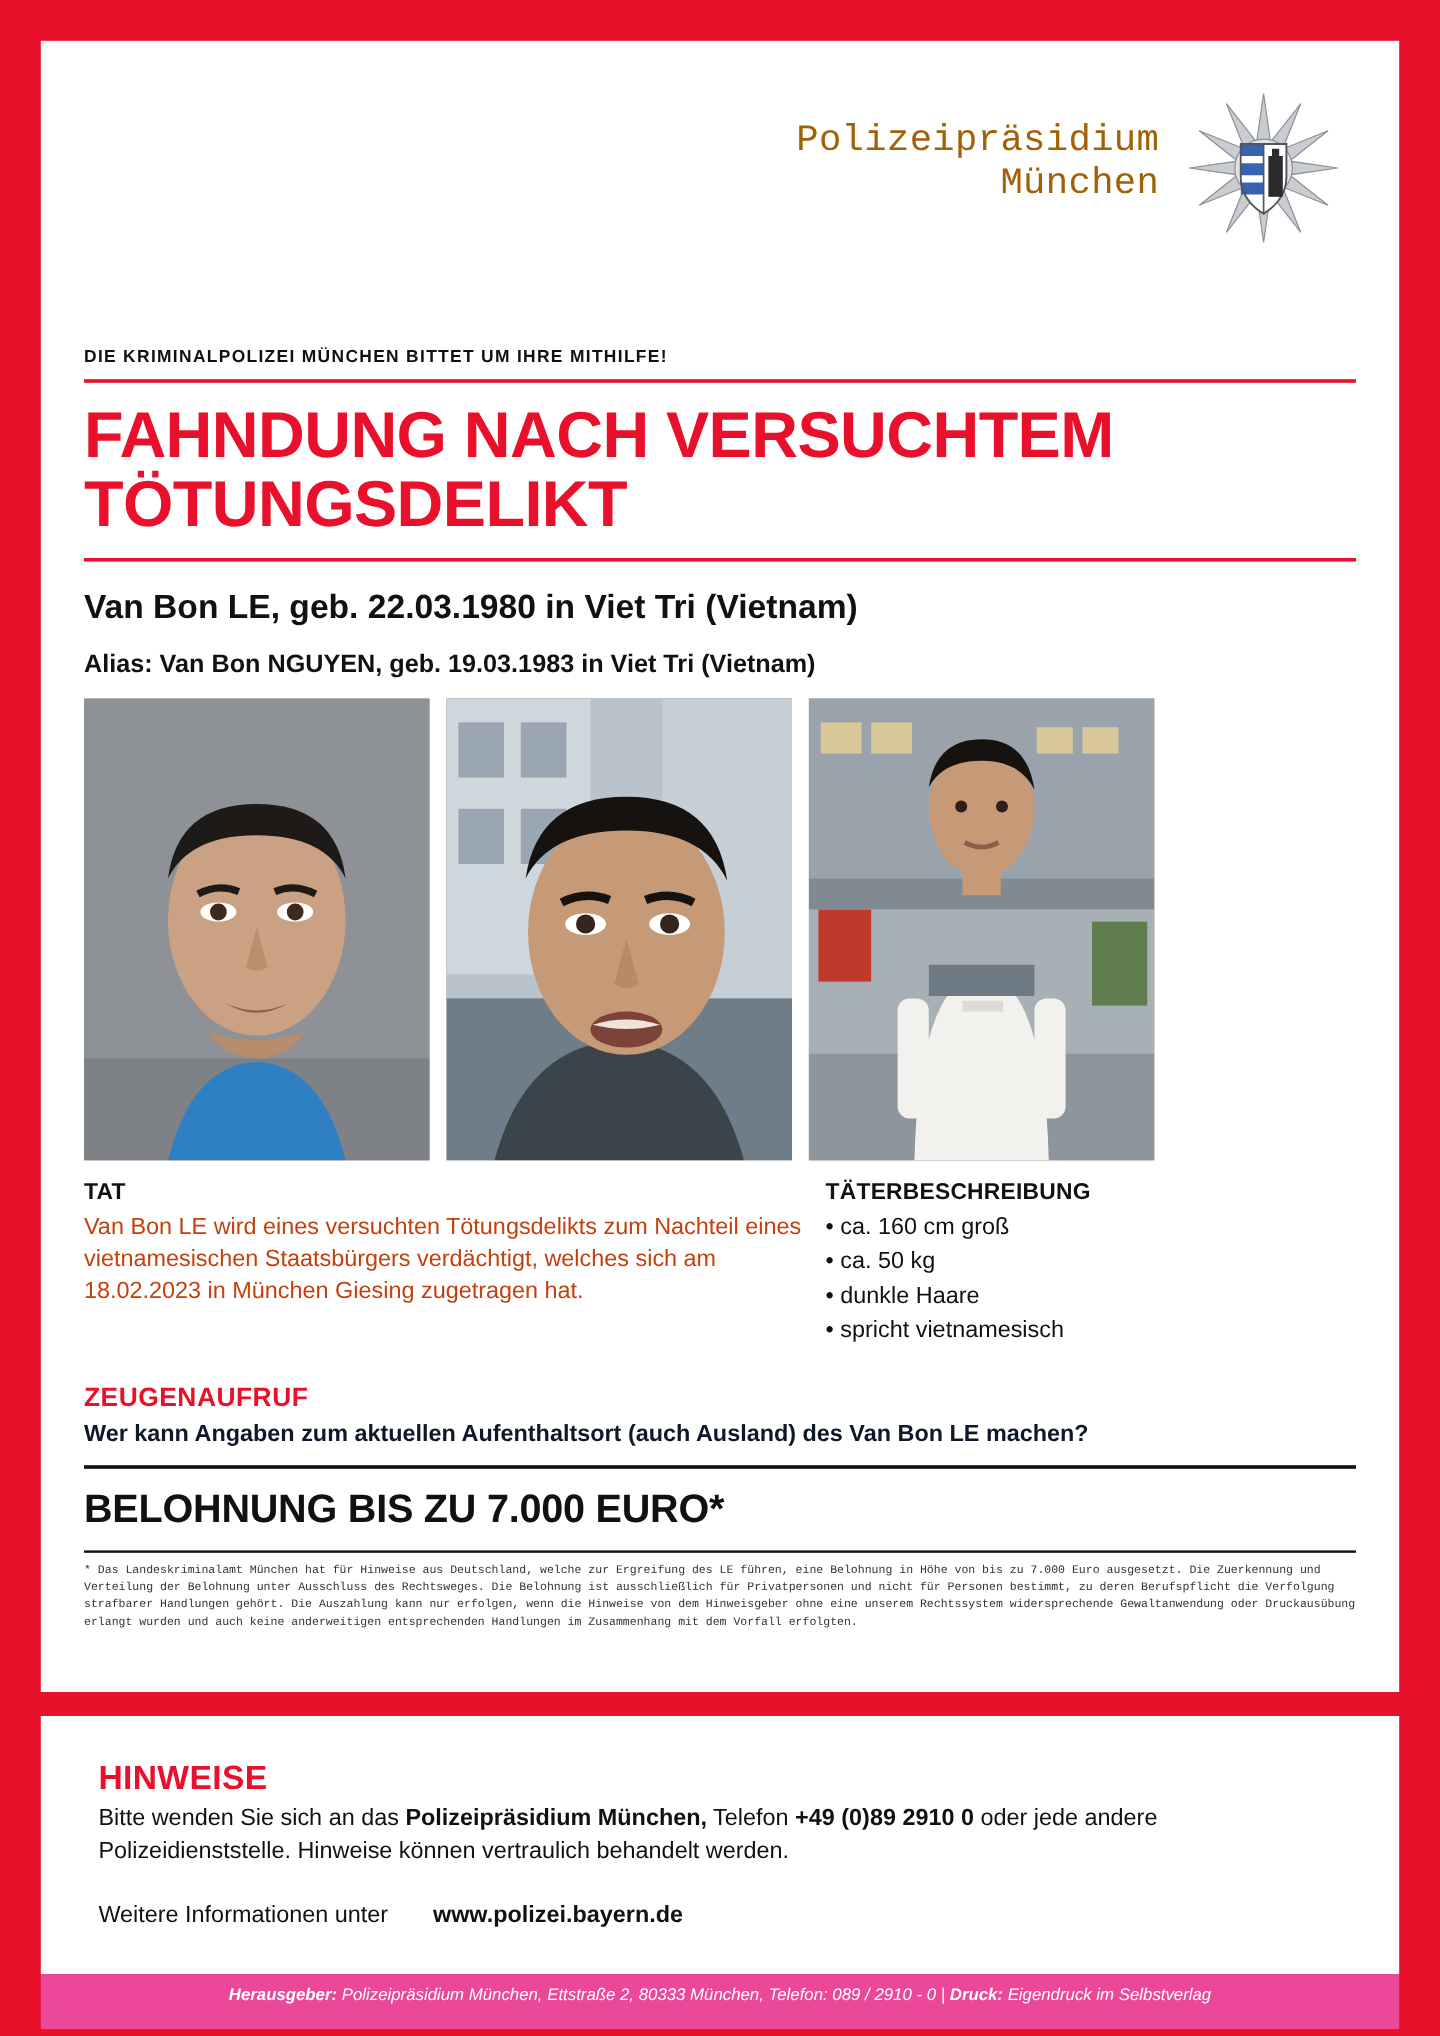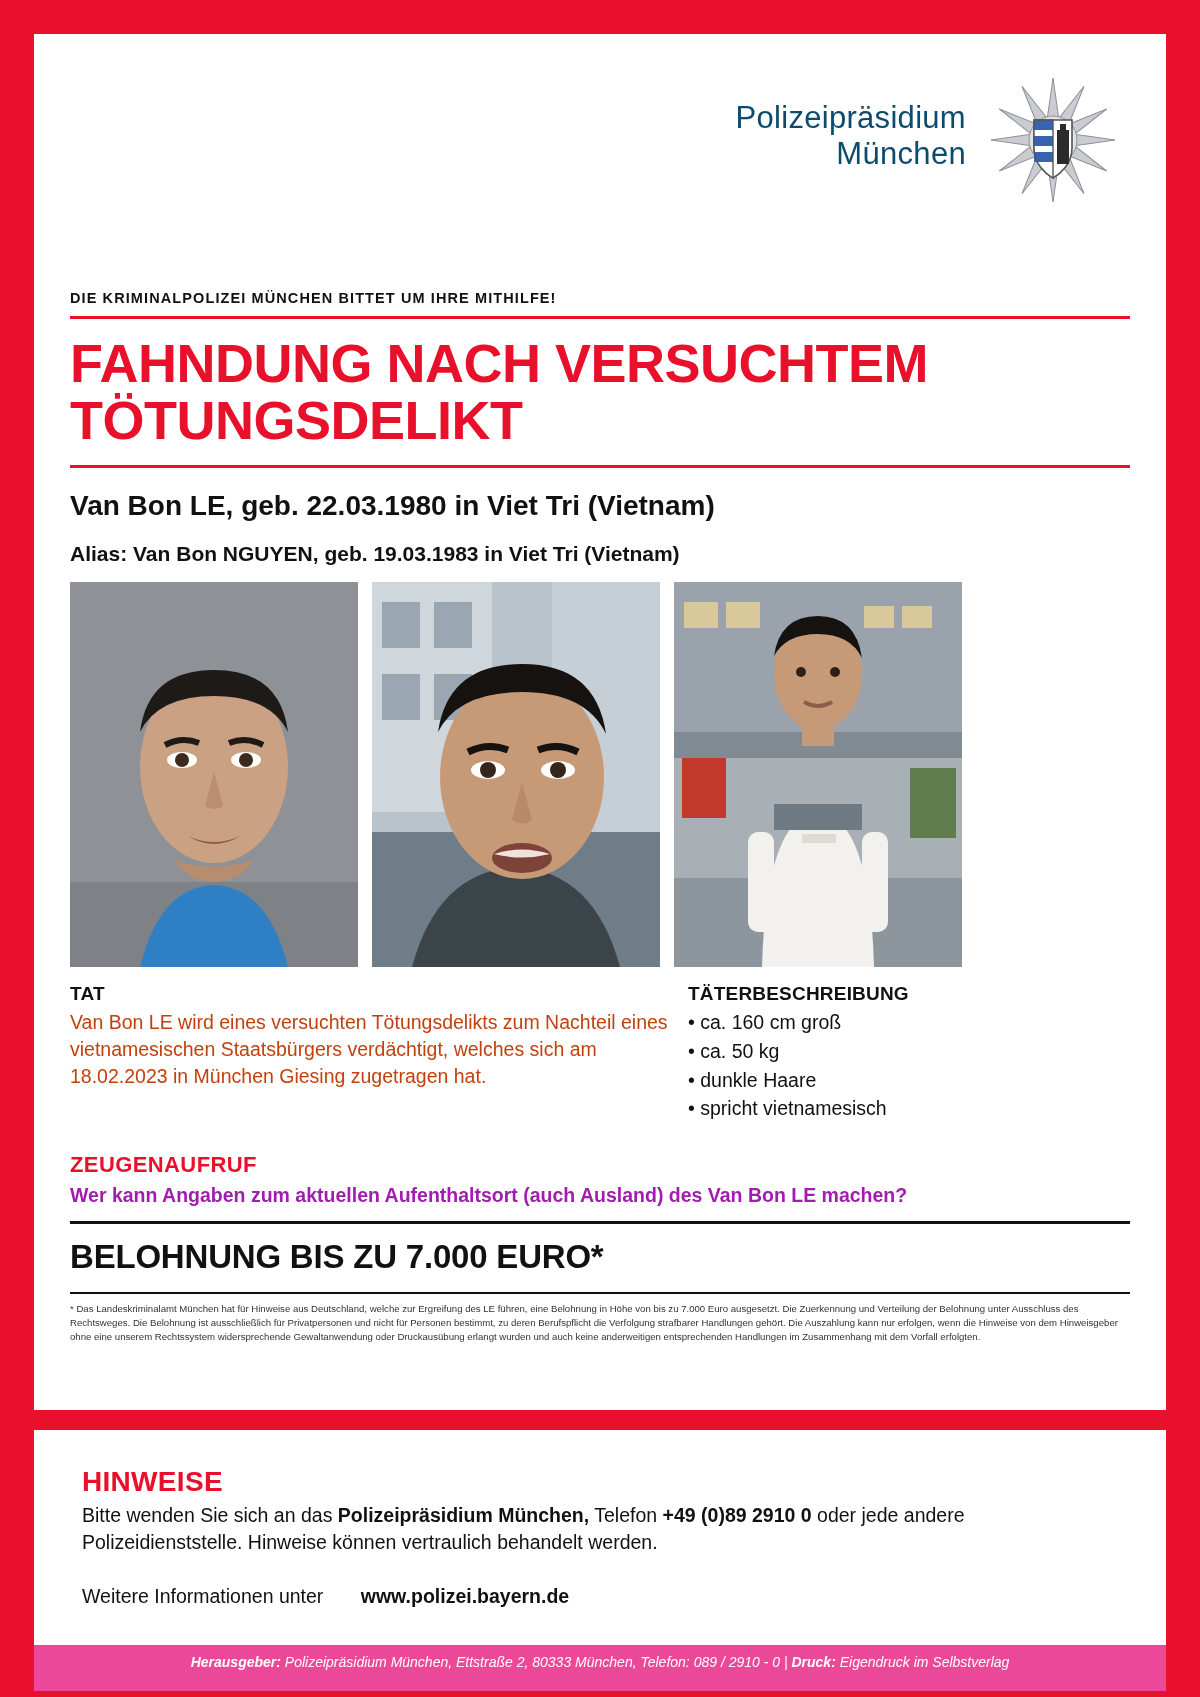--- a/index.html
+++ b/index.html
@@ -26,24 +26,25 @@
   
   .header {
     display: flex;
     align-items: flex-start;
     justify-content: flex-end;
     padding: 42px 48px 0 0;
     height: 190px;
   }
   .brand {
     text-align: right;
-    color: #0c4a6e;
+    color: #a16207;
     line-height: 1.15;
     margin-right: 22px;
     margin-top: 24px;
+    font-family: Liberation Mono, monospace;
   }
   .brand .l1 { font-size: 31px; letter-spacing: .3px; }
   .brand .l2 { font-size: 31px; letter-spacing: .3px; }
   .logo { width: 130px; height: 140px; flex: none; }
 
   
   .content { padding: 0 36px; }
   .kicker {
     font-size: 14.5px;
     font-weight: bold;
@@ -107,39 +108,40 @@
   ul.bullets li:before { content: "• "; }
 
   .zeugen-h {
     color: #e8102a;
     font-size: 22px;
     font-weight: bold;
     letter-spacing: .4px;
     margin-top: 28px;
   }
   .zeugen-t {
-    color: #a21caf;
+    color: #0f172a;
     font-size: 19.5px;
     font-weight: bold;
     margin-top: 6px;
     margin-bottom: 14px;
   }
   .reward {
     font-size: 33px;
     font-weight: bold;
     color: #111;
     padding: 14px 0 16px 0;
     letter-spacing: -0.2px;
   }
   .footnote {
     font-size: 9.6px;
     line-height: 1.5;
     color: #333;
     padding-top: 8px;
     padding-bottom: 10px;
+    font-family: Liberation Mono, monospace;
   }
 
   
   .panel-hinweise {
     background: #fff;
     margin-top: 20px;
     padding: 36px 48px 30px 48px;
     height: 215px;
   }
   .hinweise-h {

